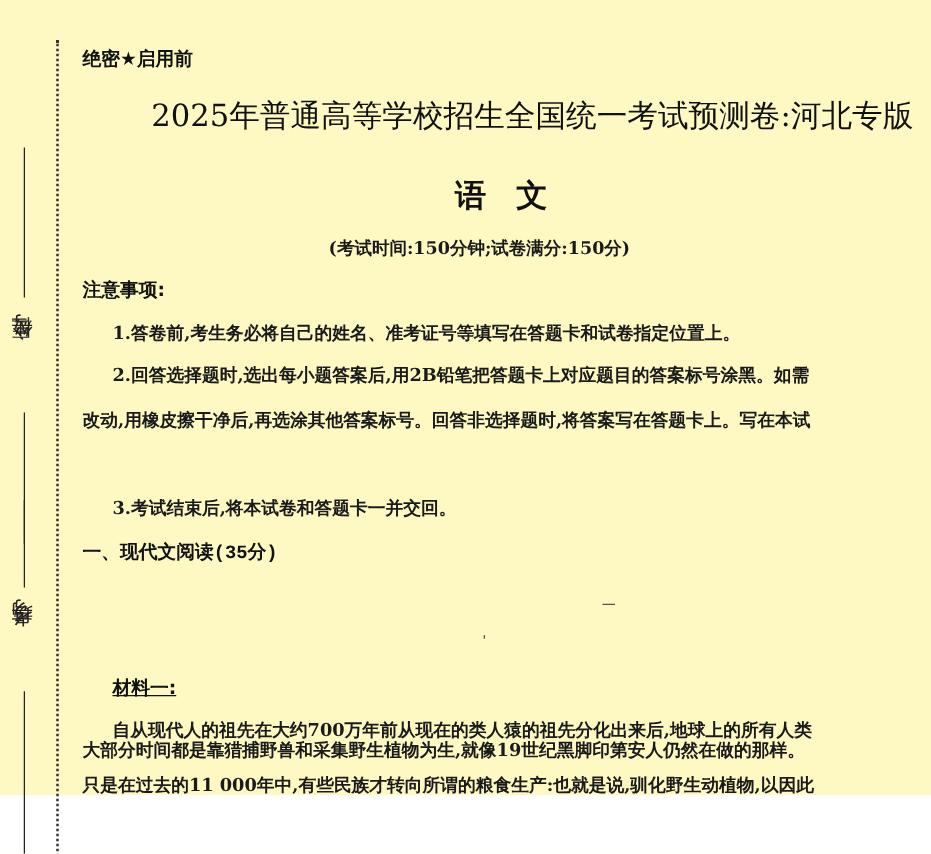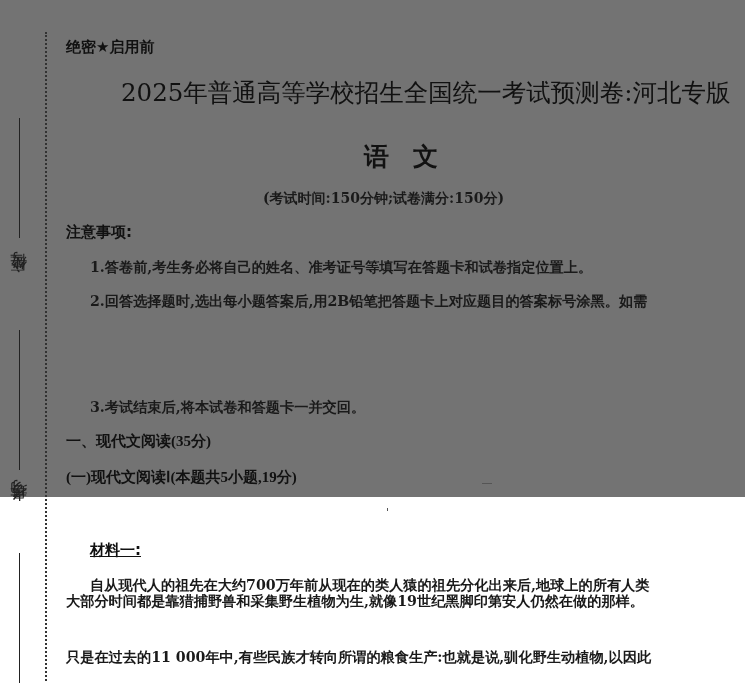--- a/index.html
+++ b/index.html
@@ -11,22 +11,22 @@
       width: 745px;
       height: 683px;
       position: relative;
       overflow: hidden;
       font-family: "DejaVu Serif", "Liberation Serif", serif;
       color: #1a1a1a;
     }
     .page {
       position: absolute;
       left: 0; top: 0;
-      width: 745px; height: 497px;
-      background: #737373;
+      width: 745px; height: 636px;
+      background: #fef9c3;
     }
     
     .dotted-line {
       position: absolute;
       left: 45px;
       top: 32px;
       width: 0;
       height: 660px;
       border-left: 2px dotted #333;
     }
@@ -113,21 +113,21 @@
       font-size: 14.2px;
       font-weight: bold;
       line-height: 34px;
       color: #1a1a1a;
       white-space: nowrap;
     }
     .para.indent { left: 90px; }
     .section-heading {
       position: absolute;
       left: 66px;
-      font-family: Liberation Serif, serif;
+      font-family: Liberation Mono, monospace;
       font-weight: bold;
       font-size: 15px;
       color: #111;
       white-space: nowrap;
     }
     .instr {
       position: absolute;
       left: 66px;
       font-family: "DejaVu Sans", "Liberation Sans", sans-serif;
       font-size: 15px;
@@ -164,26 +164,26 @@
   <div class="margin-rule" style="top:553px;height:130px;"></div>
 
   <div class="confidential">绝密★启用前</div>
   <div class="exam-title">2025年普通高等学校招生全国统一考试预测卷:河北专版</div>
   <div class="subject">语文</div>
   <div class="exam-info">(考试时间:150分钟;试卷满分:150分)</div>
 
   <div class="notice-heading">注意事项:</div>
   <div class="para indent" style="top:250px;">1.答卷前,考生务必将自己的姓名、准考证号等填写在答题卡和试卷指定位置上。</div>
   <div class="para indent" style="top:284px;">2.回答选择题时,选出每小题答案后,用2B铅笔把答题卡上对应题目的答案标号涂黑。如需</div>
+  <div class="para" style="top:320px;">改动,用橡皮擦干净后,再选涂其他答案标号。回答非选择题时,将答案写在答题卡上。写在本试</div>
   <div class="para indent" style="top:390px;">3.考试结束后,将本试卷和答题卡一并交回。</div>
 
   <div class="section-heading" style="top:432px;">一、现代文阅读(35分)</div>
-  <div class="section-heading" style="top:468px;">(一)现代文阅读Ⅰ(本题共5小题,19分)</div>
   <div class="material-label" style="top:541px;">材料一:</div>
 
   <div class="para indent" style="top:568px;">自从现代人的祖先在大约700万年前从现在的类人猿的祖先分化出来后,地球上的所有人类</div>
   <div class="para" style="top:584px;">大部分时间都是靠猎捕野兽和采集野生植物为生,就像19世纪黑脚印第安人仍然在做的那样。</div>
-  <div class="para" style="top:640px;">只是在过去的11 000年中,有些民族才转向所谓的粮食生产:也就是说,驯化野生动植物,以因此</div>
+  <div class="para" style="top:612px;">只是在过去的11 000年中,有些民族才转向所谓的粮食生产:也就是说,驯化野生动植物,以因此</div>
 
   <div class="speck" style="left:482px;top:483px;width:10px;height:1px;"></div>
   <div class="speck" style="left:387px;top:508px;width:1px;height:3px;"></div>
 
 </div>
 
 </body></html>

